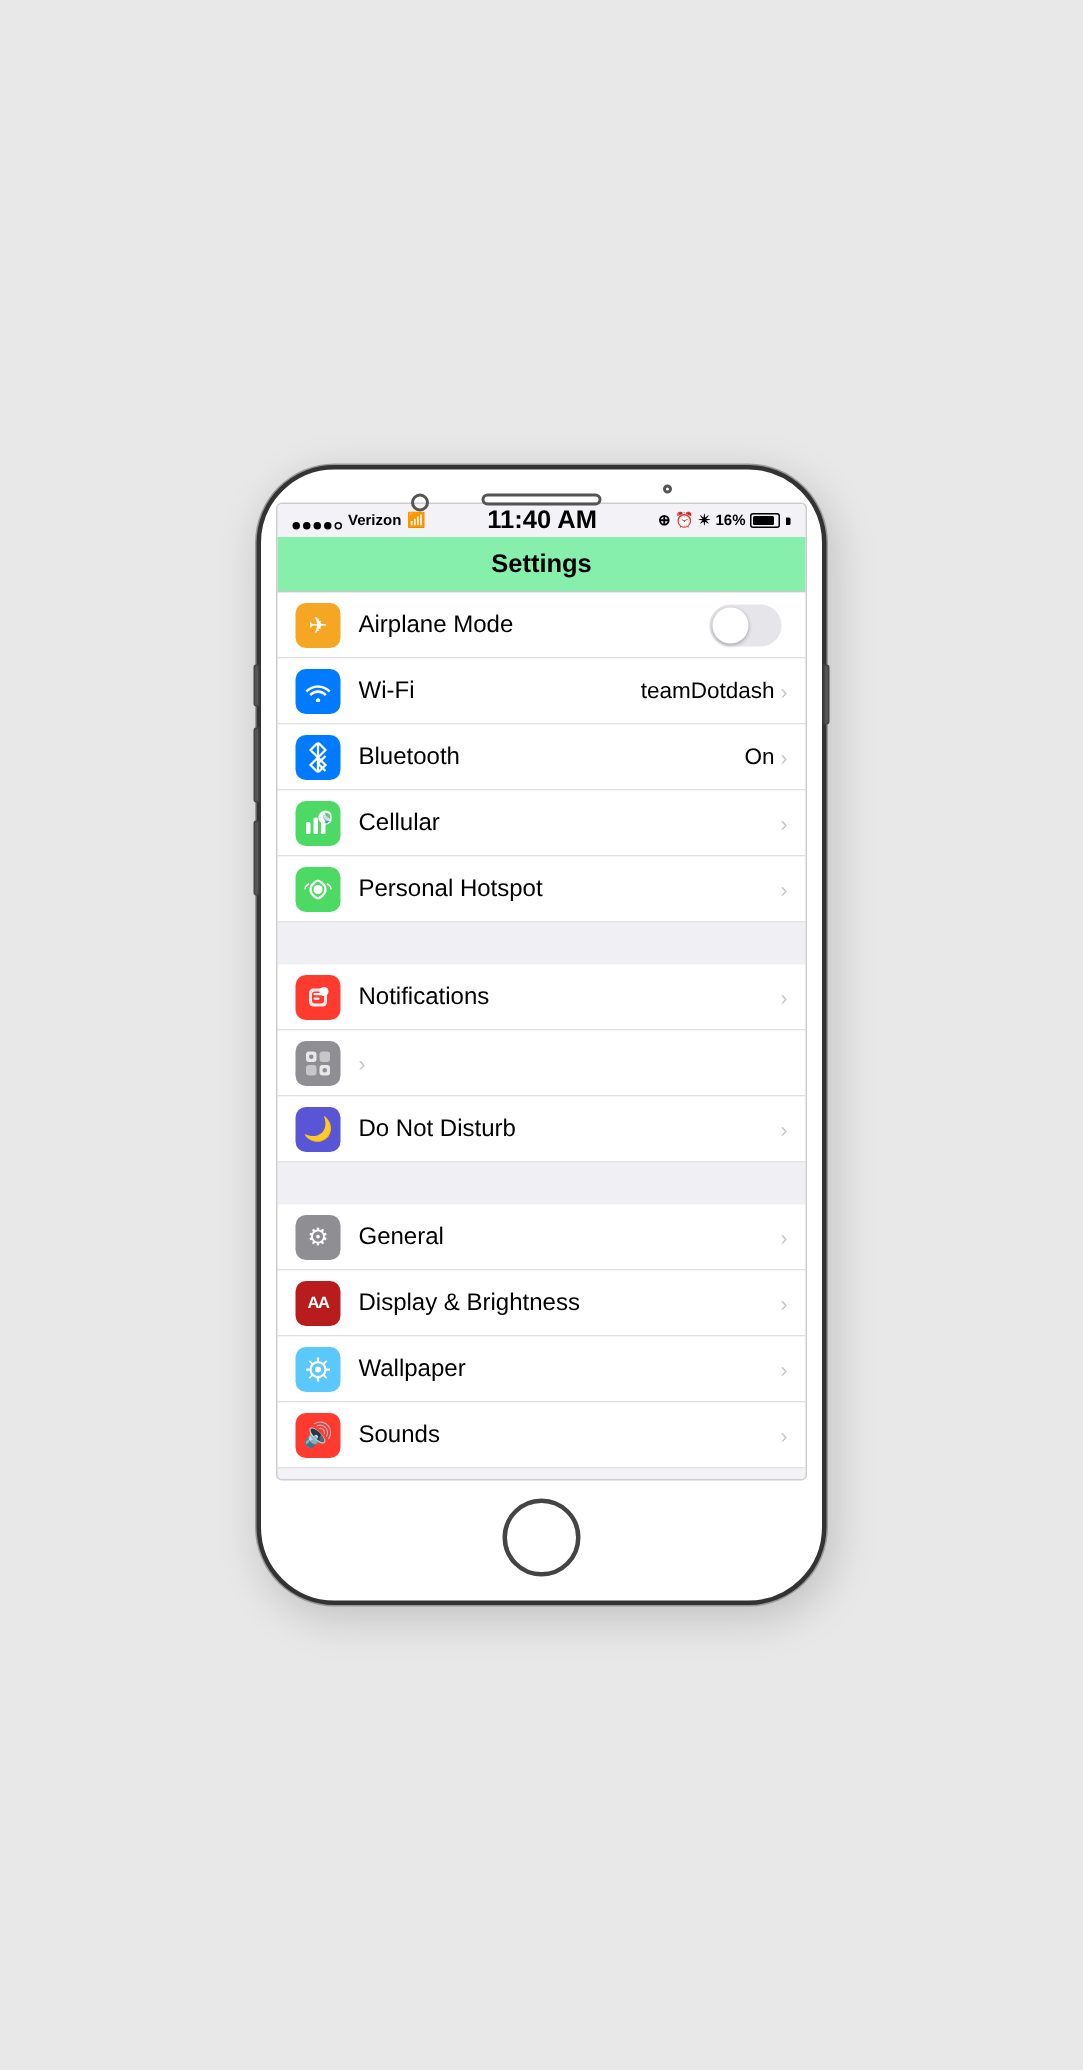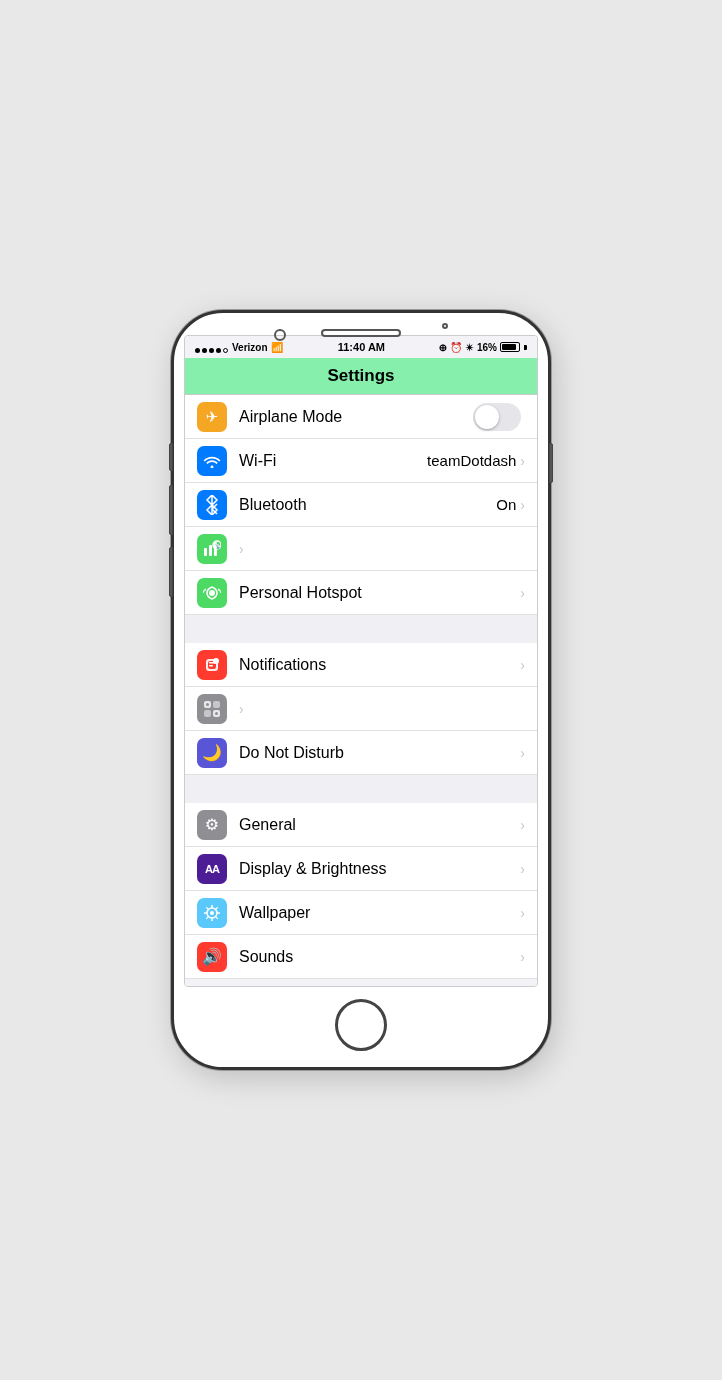--- a/index.html
+++ b/index.html
@@ -131,21 +131,21 @@
     }
     .status-left {
       font-size: 10px;
       font-weight: 600;
       color: #000;
       display: flex;
       align-items: flex-end;
       gap: 4px;
     }
     .status-center {
-      font-size: 11px;
+      font-size: 17px;
       font-weight: 600;
       color: #000;
     }
     .status-right {
       font-size: 10px;
       font-weight: 600;
       color: #000;
       display: flex;
       align-items: center;
       gap: 3px;
@@ -270,21 +270,21 @@
     }
 
     
     .icon-orange { background: #f5a623; }
     .icon-blue { background: #007aff; }
     .icon-blue-bt { background: #007aff; }
     .icon-green { background: #4cd964; }
     .icon-green-hotspot { background: #4cd964; }
     .icon-red { background: #ff3b30; }
     .icon-gray { background: #8e8e93; }
-    .icon-blue-aa { background: #4c1d95; text-align: right; }
+    .icon-blue-aa { background: #b91c1c; text-align: right; }
     .icon-teal { background: #5ac8fa; }
     .icon-red-sounds { background: #ff3b30; }
     .icon-purple { background: #5856d6; }
 
     
     .phone-bottom {
       width: 100%;
       display: flex;
       justify-content: center;
       align-items: center;
@@ -387,20 +387,21 @@
         <div class="settings-row">
           <div class="row-icon icon-green">
             <svg width="18" height="18" viewBox="0 0 18 18" fill="white">
               <rect x="1" y="8" width="3" height="8" rx="1"></rect>
               <rect x="6" y="5" width="3" height="11" rx="1"></rect>
               <rect x="11" y="2" width="3" height="14" rx="1"></rect>
               <circle cx="14" cy="5" r="4" fill="none" stroke="white" stroke-width="1.5"></circle>
               <text x="12" y="8" font-size="5" fill="white">📡</text>
             </svg>
           </div>
+          <span class="row-label">Cellular</span>
           <span class="row-chevron">›</span>
         </div>
 
         <div class="settings-row">
           <div class="row-icon icon-green-hotspot" style="font-size:16px;">
             <svg width="18" height="18" viewBox="0 0 18 18" fill="white">
               <circle cx="9" cy="9" r="3" fill="white"></circle>
               <path d="M9 3 C9 3 4 5 4 9 C4 13 9 15 9 15" stroke="white" stroke-width="1.5" fill="none"></path>
               <path d="M9 3 C9 3 14 5 14 9 C14 13 9 15 9 15" stroke="white" stroke-width="1.5" fill="none"></path>
               <path d="M3 5 C1 6.5 0 7.7 0 9" stroke="white" stroke-width="1.2" fill="none"></path>

